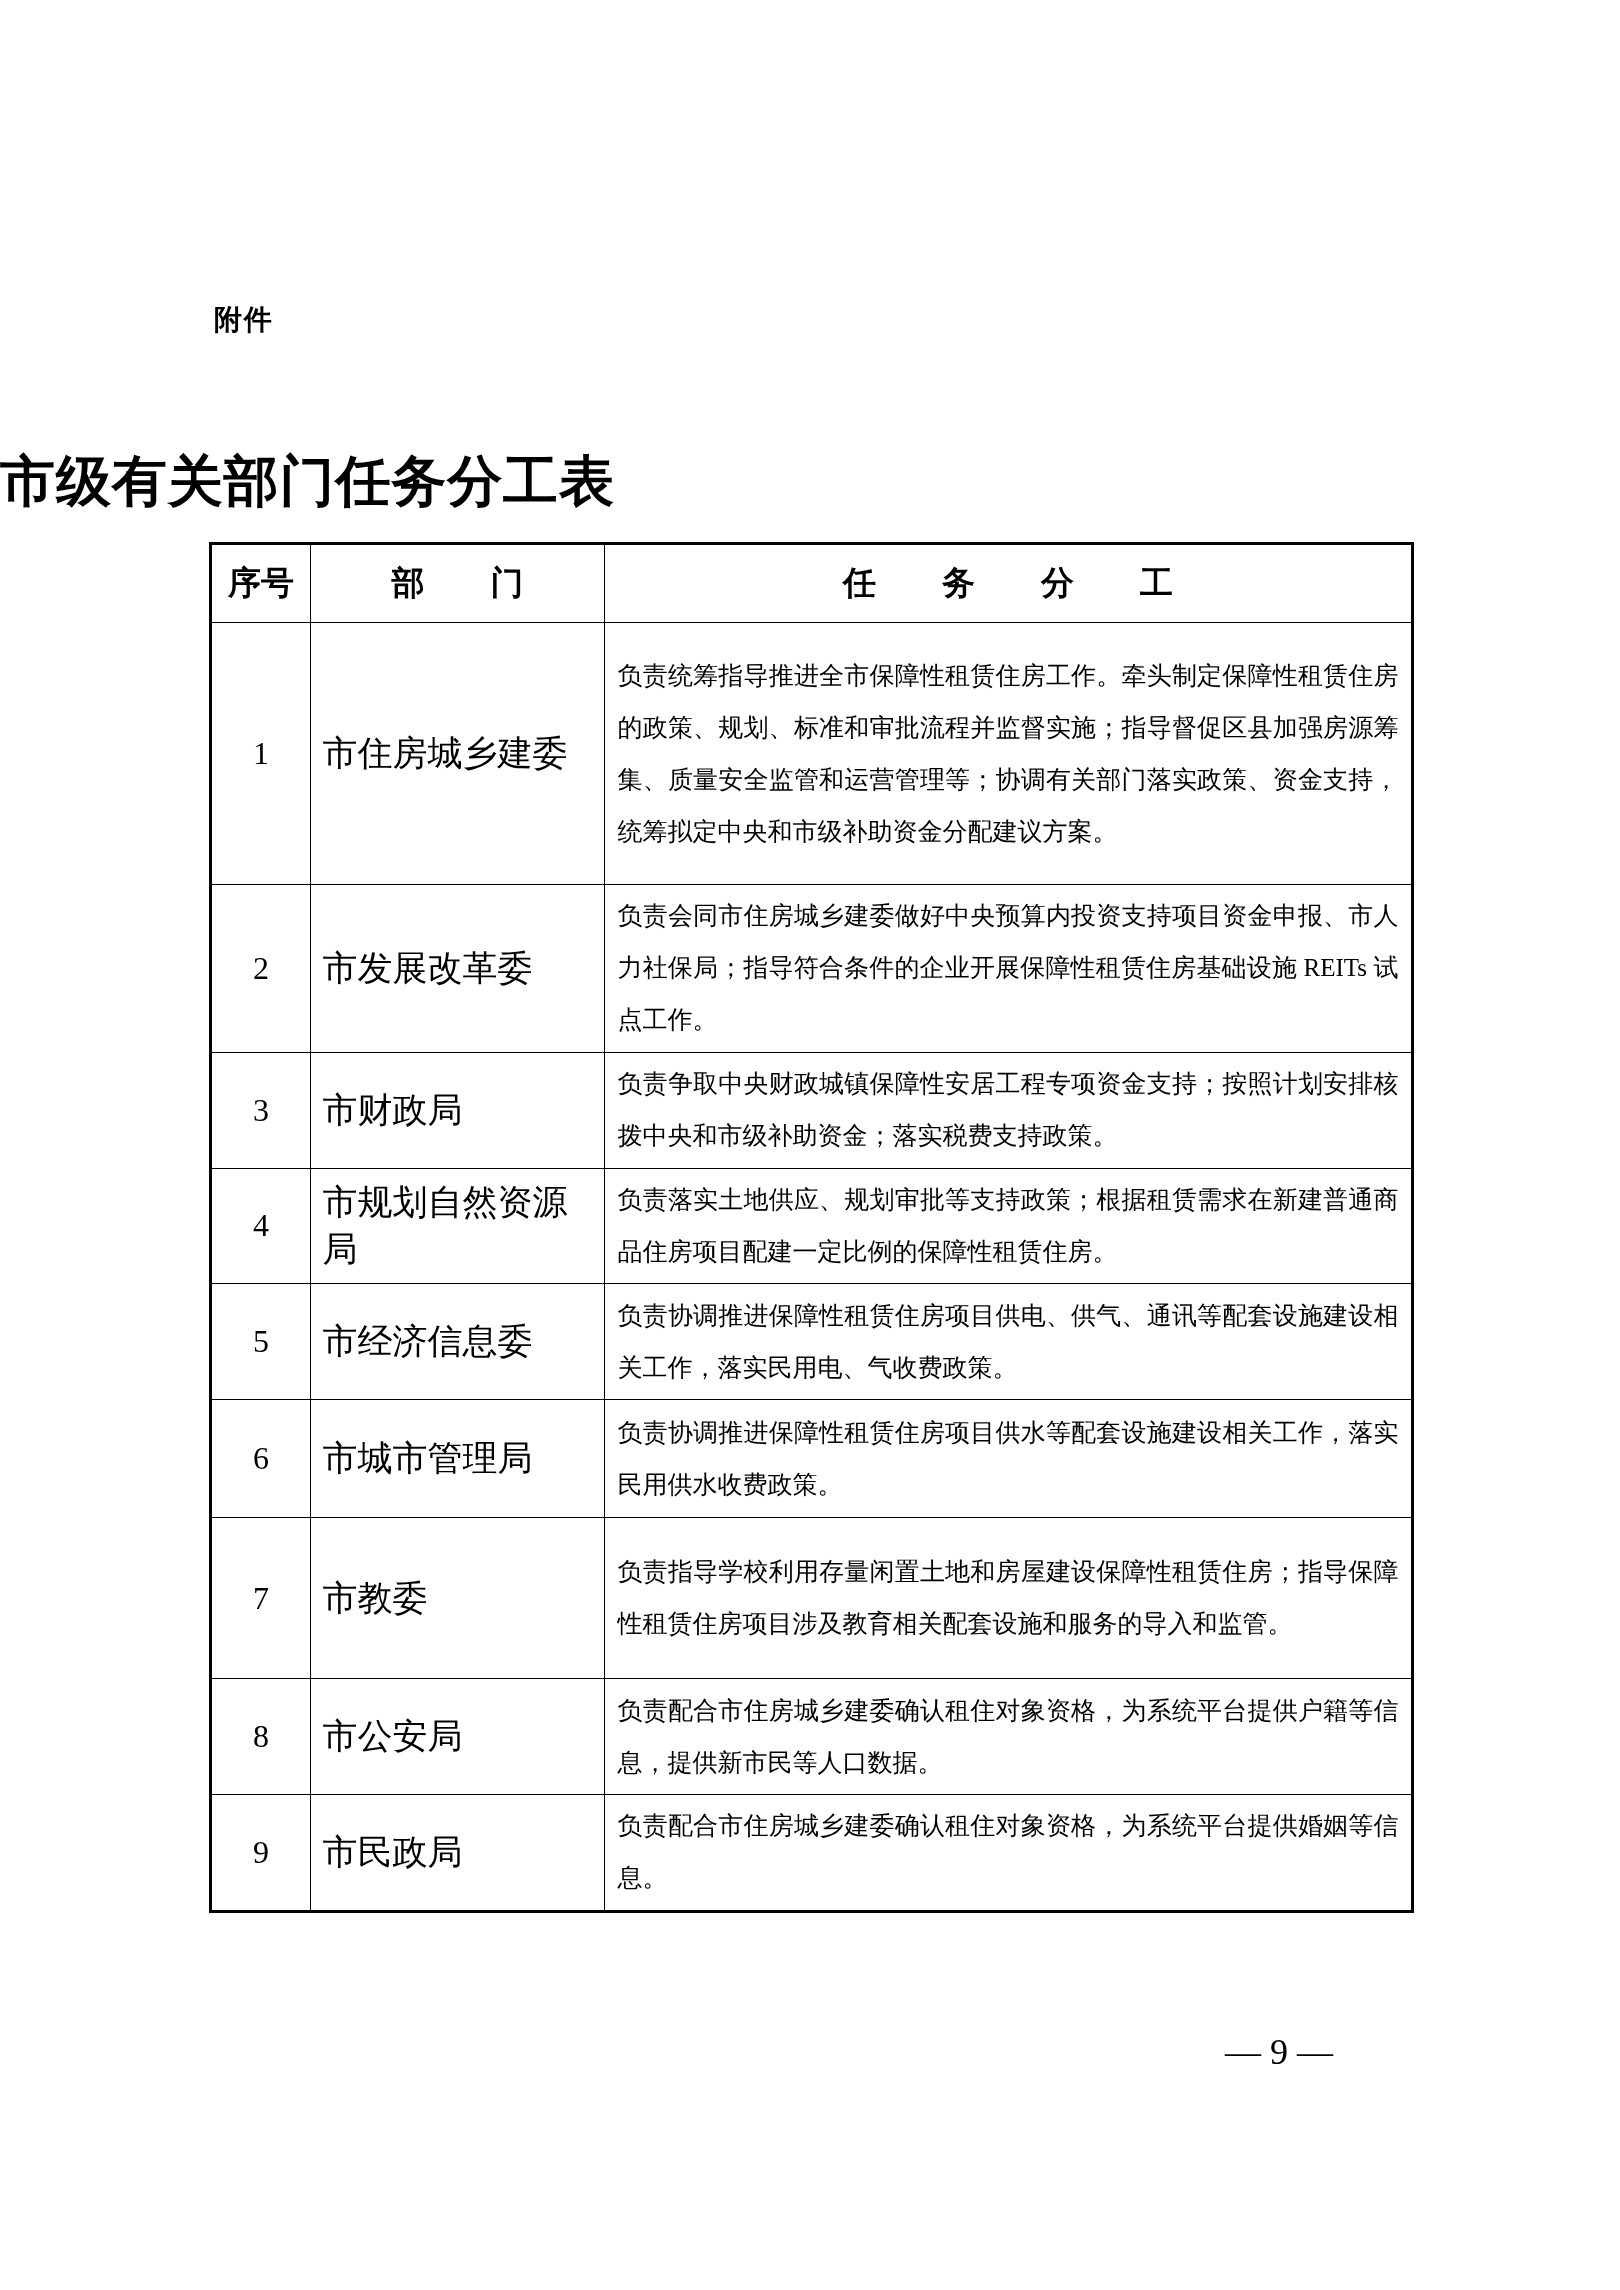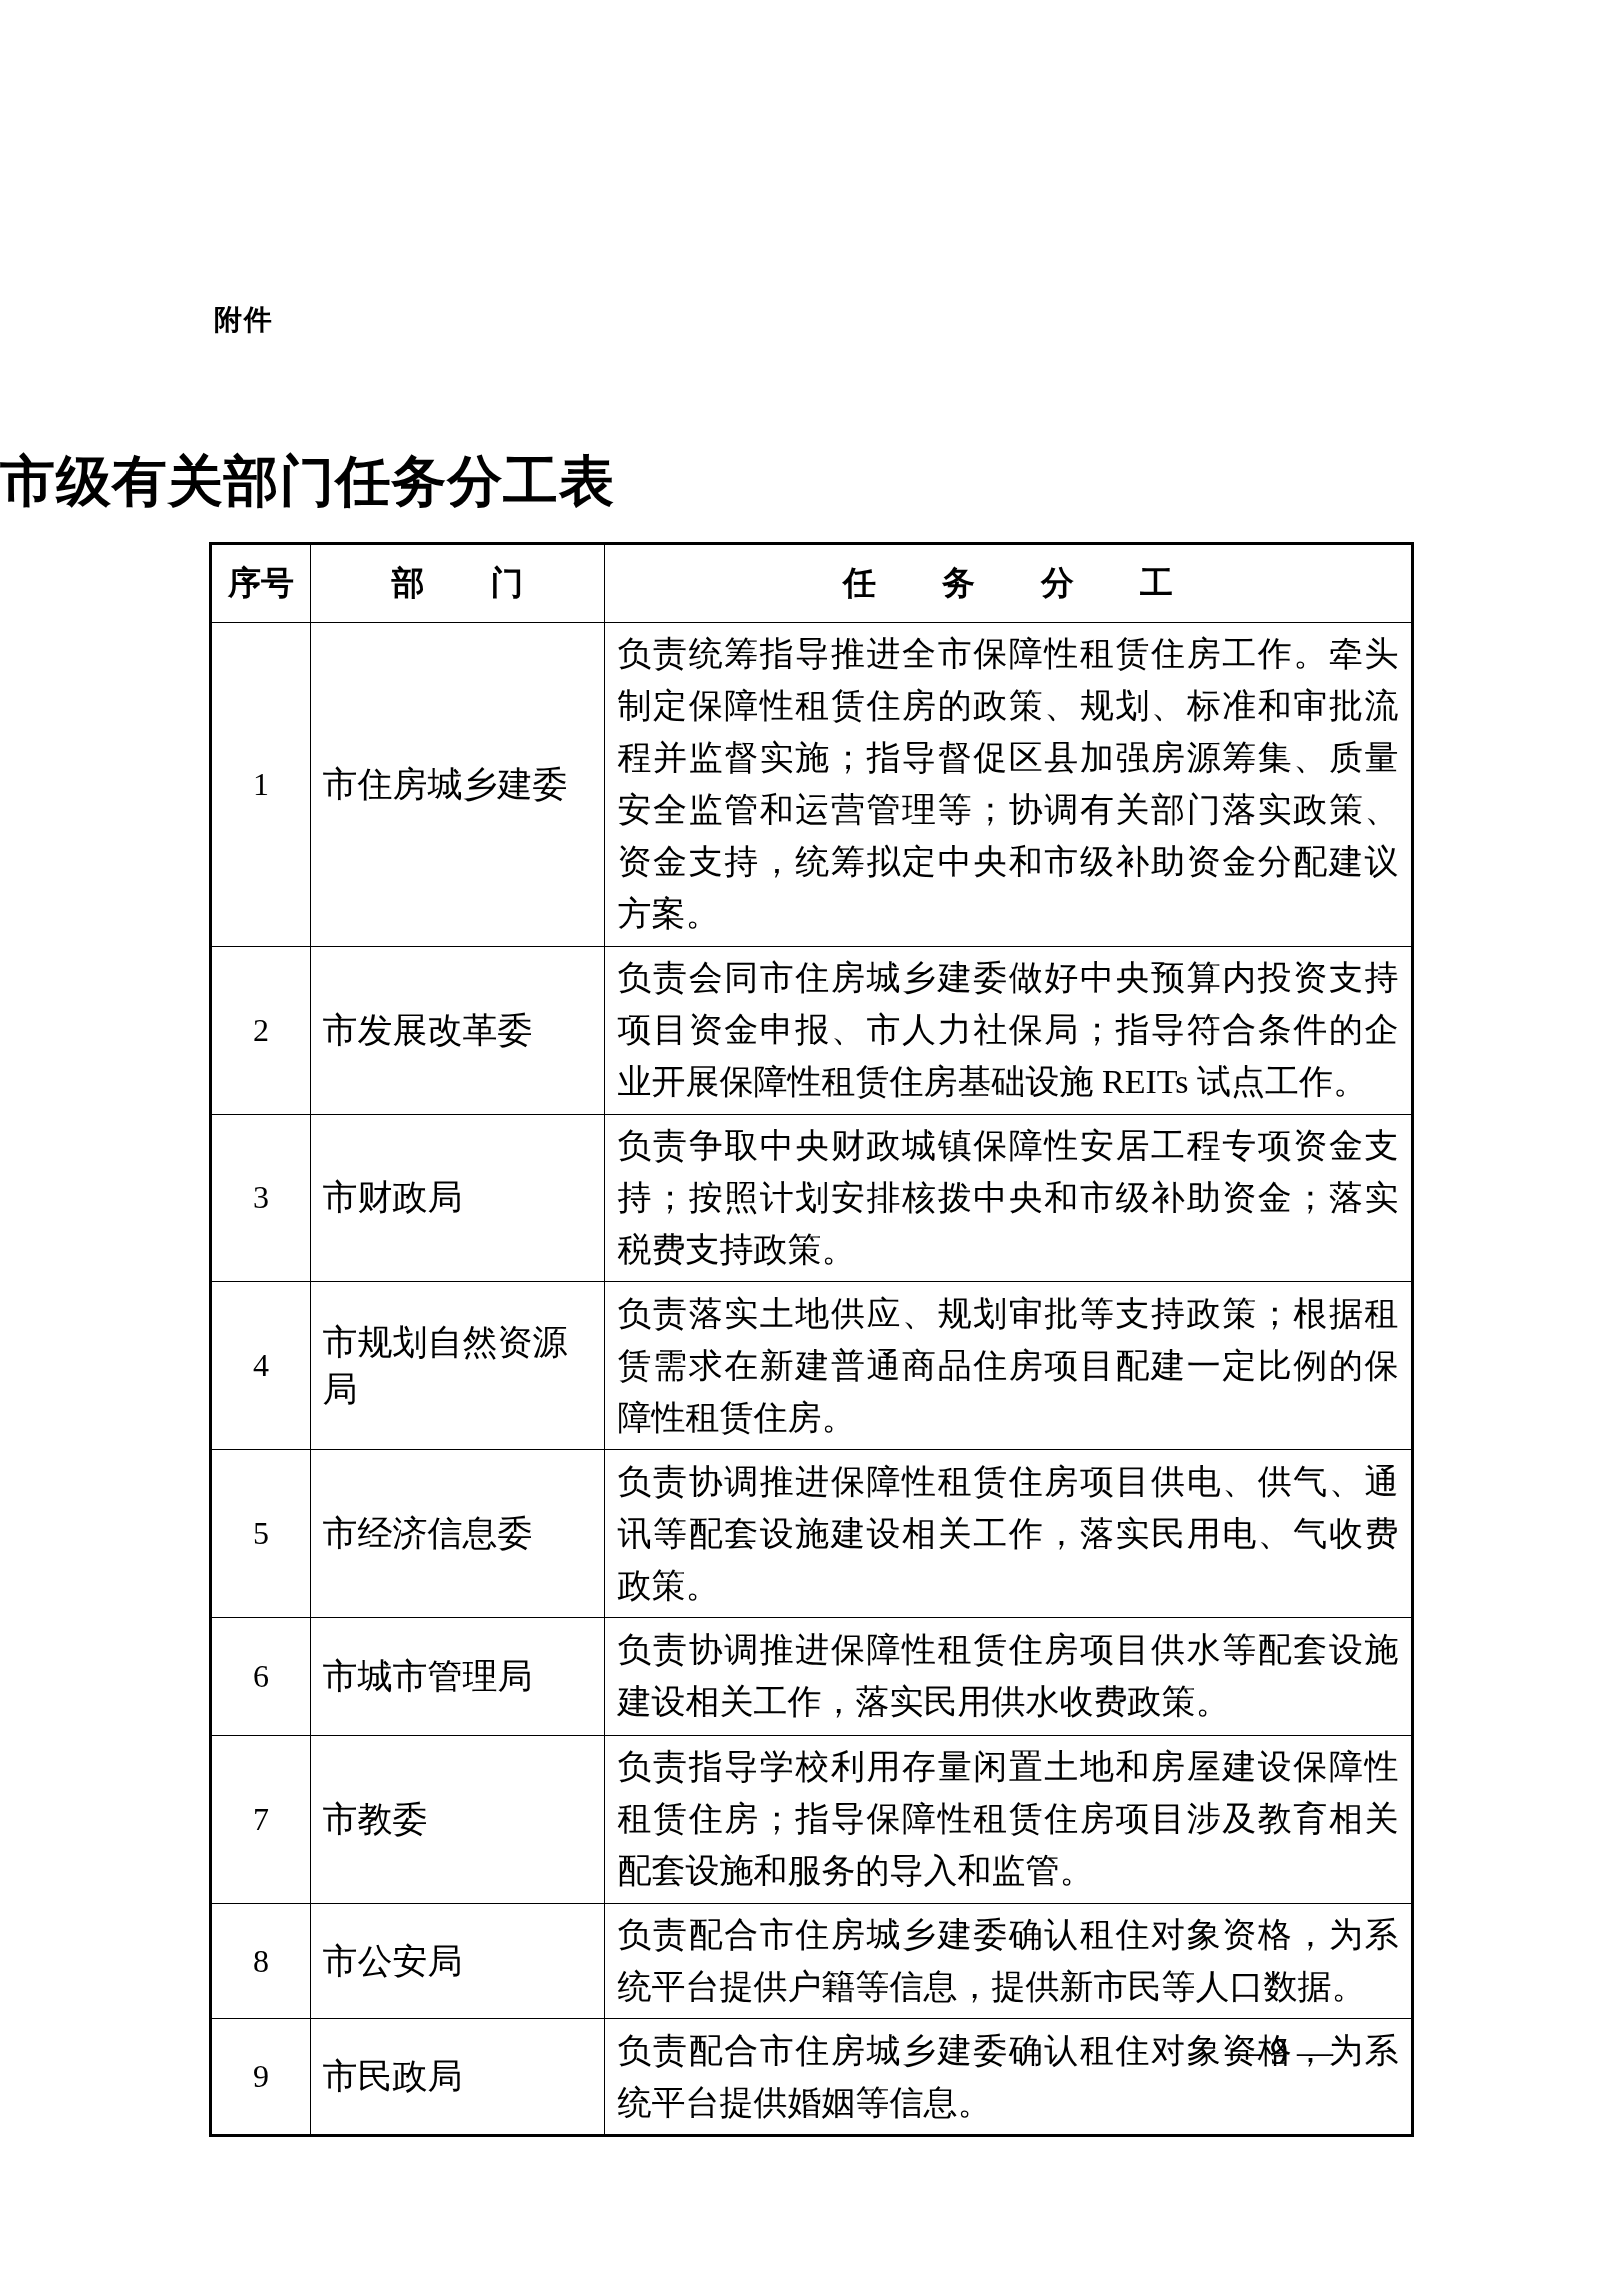--- a/index.html
+++ b/index.html
@@ -61,21 +61,21 @@
   td.cell-no {
     text-align: center;
     font-size: 32px;
   }
   td.cell-dept {
     font-size: 35px;
     padding-left: 11.6px;
     padding-right: 5.4px;
   }
   td.cell-task {
-    font-size: 34px;
+    font-size: 25px;
     line-height: 52px;
     padding: 5.4px 12.5px;
     text-align: justify;
     text-align-last: left;
   }
   
   tr.row-1  { height: 262px; }
   tr.row-2  { height: 166px; }
   tr.row-3  { height: 113px; }
   tr.row-4  { height: 113px; }

